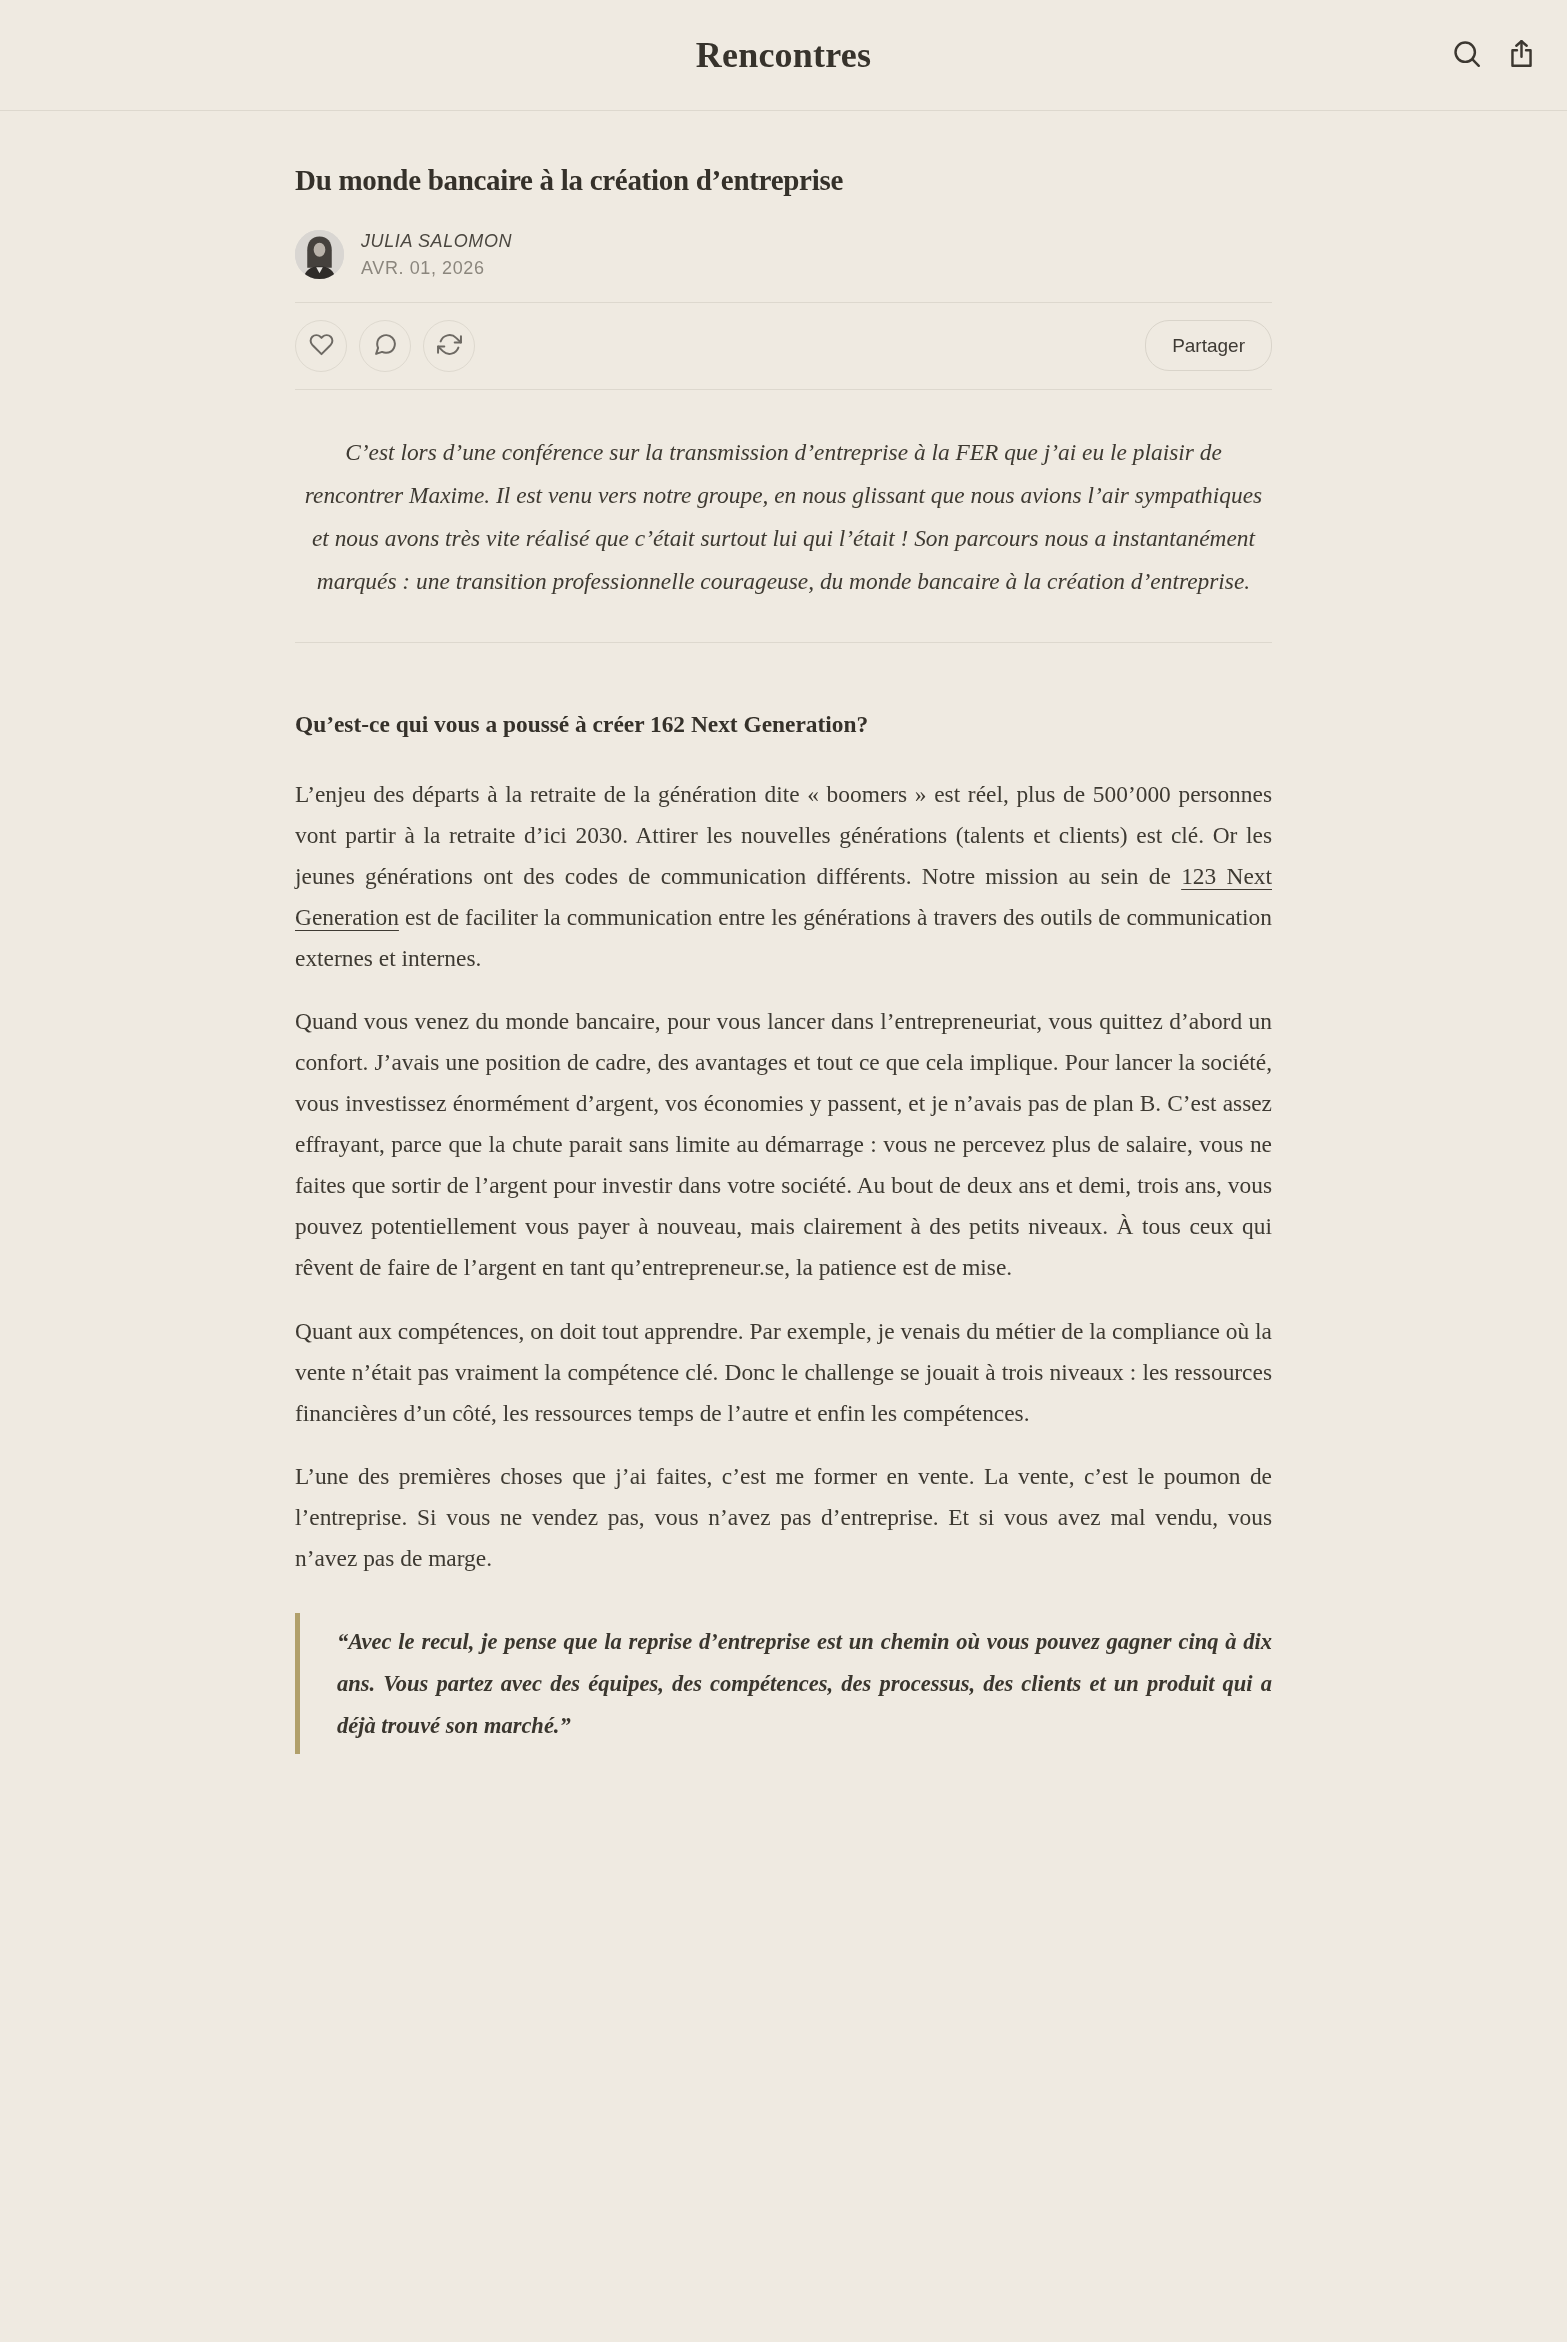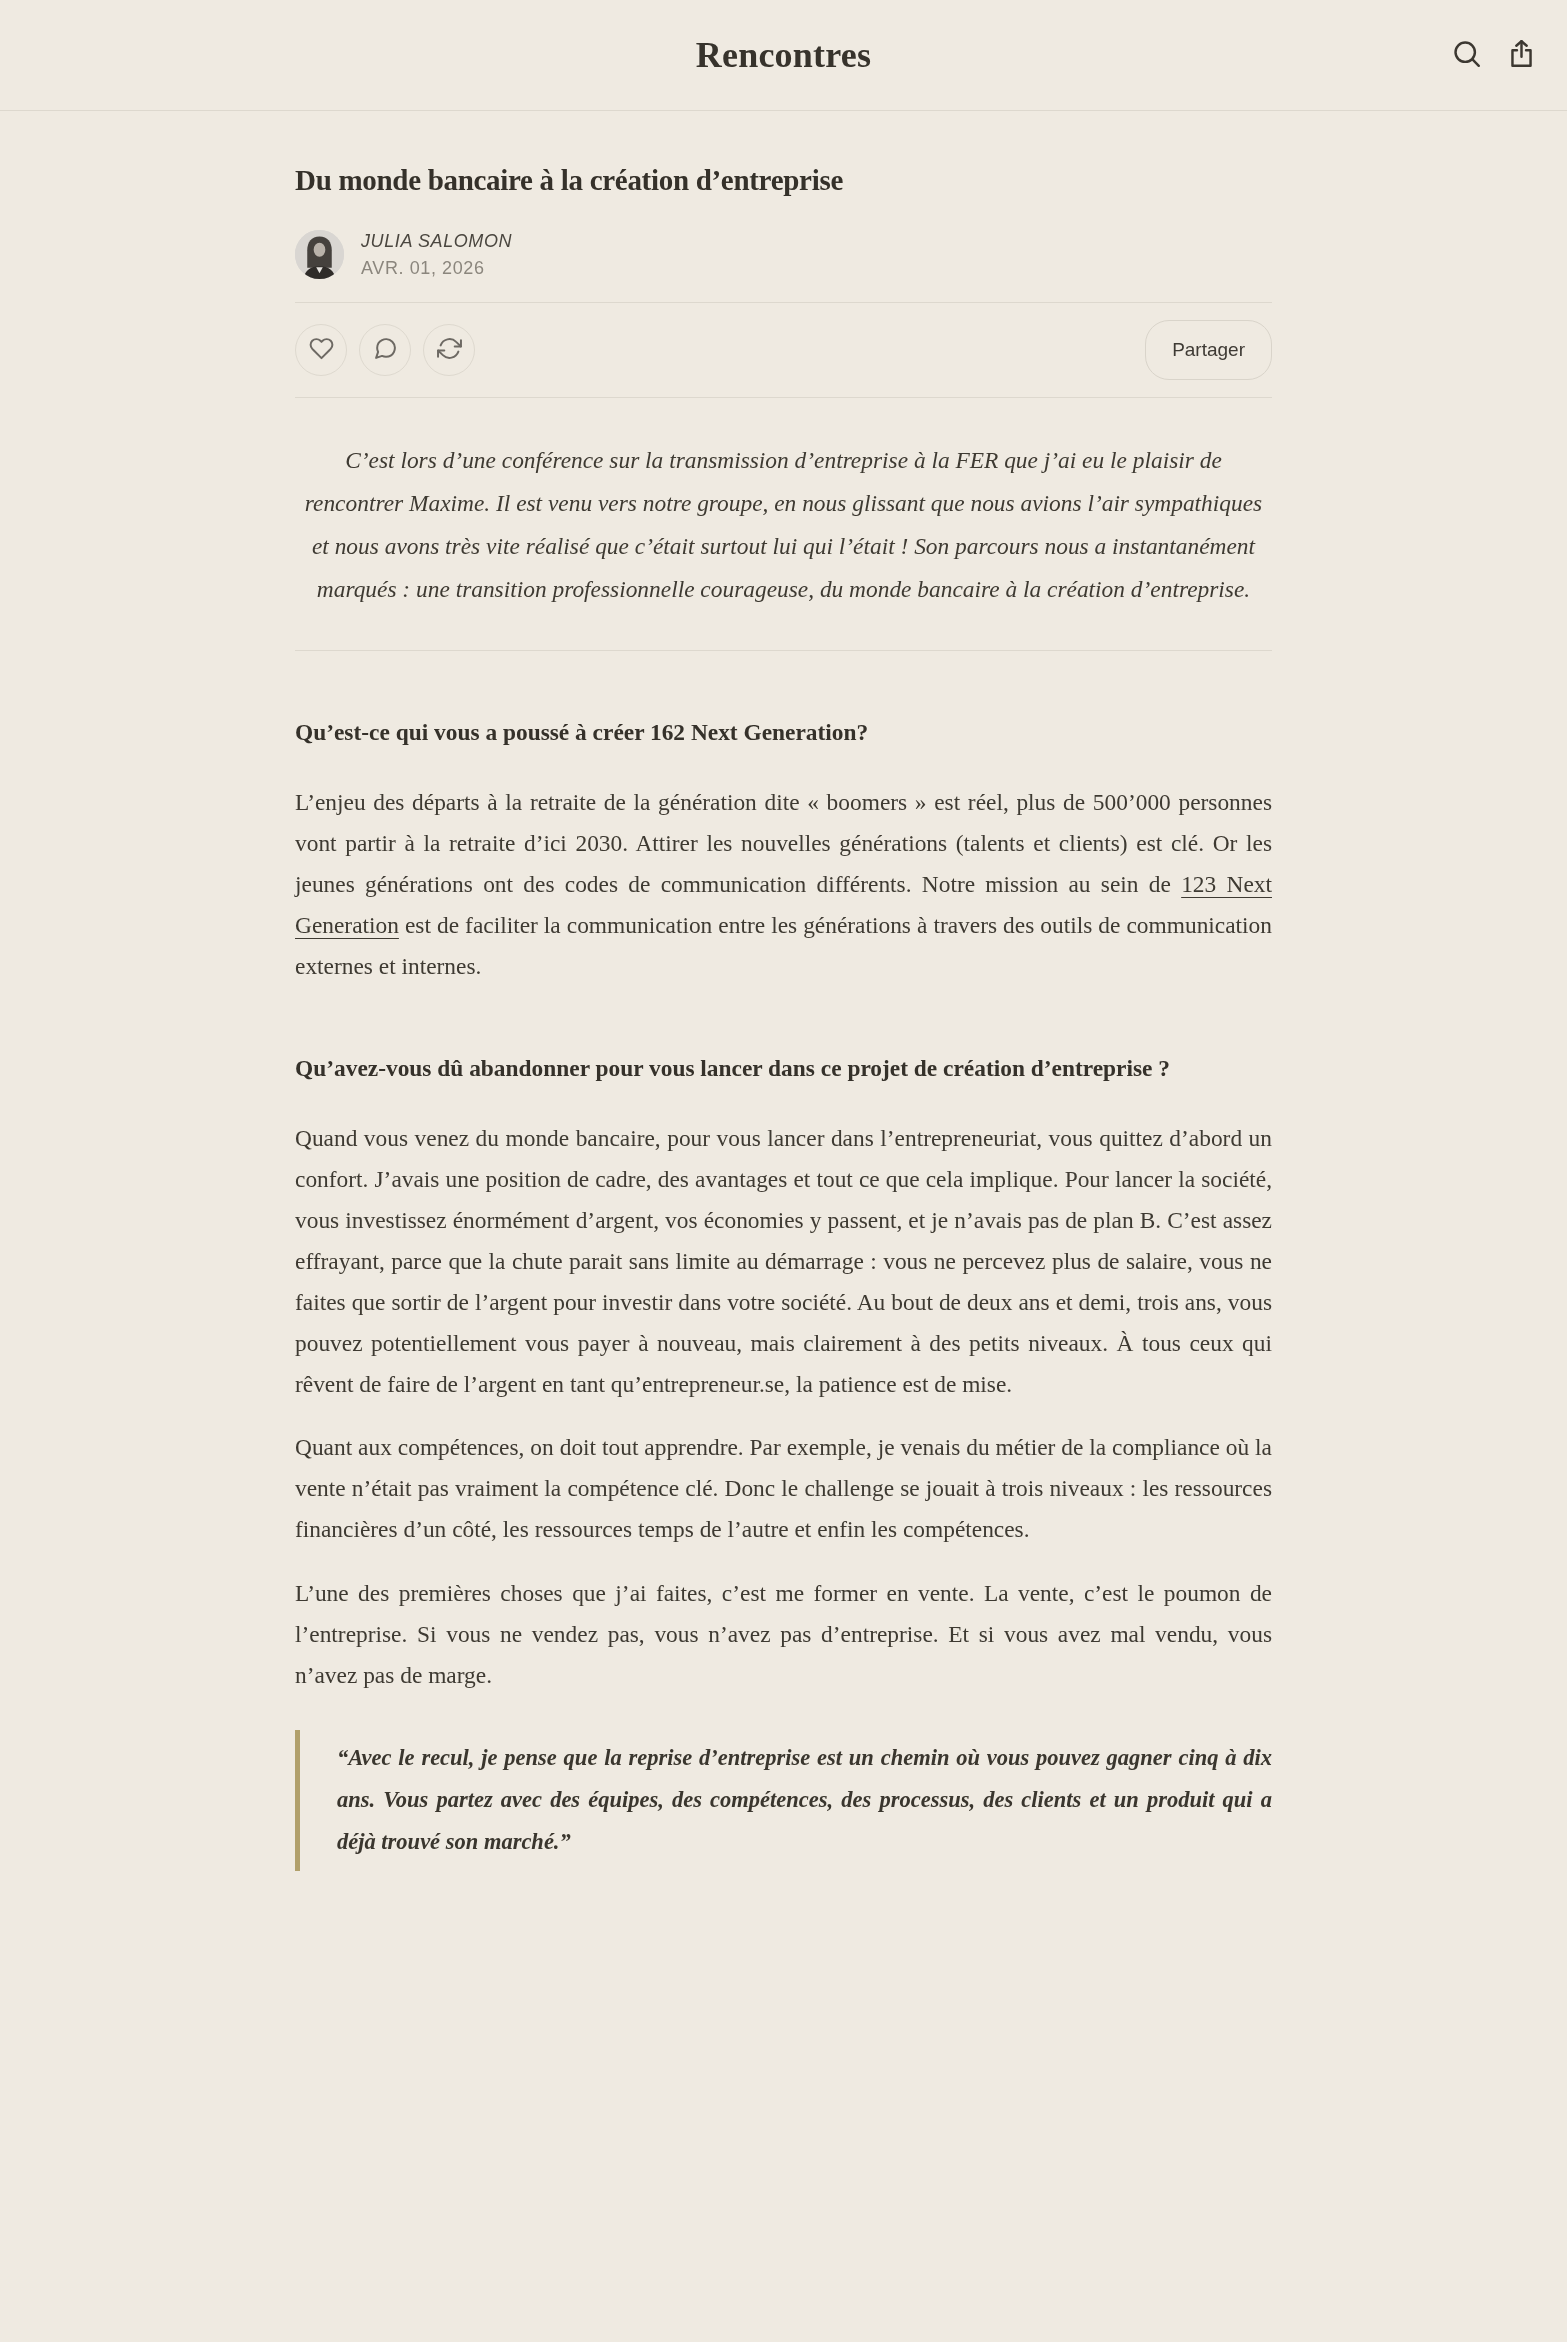--- a/index.html
+++ b/index.html
@@ -53,21 +53,21 @@
   
   .action-row { display:flex; align-items:center; gap:12px; padding:17px 0; }
   .round-btn {
     width:52px; height:52px; border-radius:50%; border:0.9px solid #ded9cf;
     background:transparent; color:#6d6963; cursor:pointer;
     display:flex; align-items:center; justify-content:center;
   }
   .round-btn svg { width:25px; height:25px; stroke:currentColor; fill:none;
     stroke-width:1.9; stroke-linecap:round; stroke-linejoin:round; }
   .share-pill {
-    margin-left:auto; height:60px; padding:0 26px; border-radius:24px;
+    margin-left:auto; height:51px; padding:0 26px; border-radius:24px;
     border:0.9px solid #d9d4ca; background:transparent; cursor:pointer;
     font-family:"Liberation Sans",sans-serif; font-size:19px; color:#3e3a34;
     display:flex; align-items:center;
   }
   
   .intro {
     padding:41px 0 39px; text-align:center;
     font-style:italic; font-size:23.4px; line-height:43px; color:#3e3a32;
   }
   
@@ -172,21 +172,20 @@
   <hr class="rule">
 
   <div class="intro">C’est lors d’une conférence sur la transmission d’entreprise à la FER que j’ai eu le plaisir de rencontrer Maxime. Il est venu vers notre groupe, en nous glissant que nous avions l’air sympathiques et nous avons très vite réalisé que c’était surtout lui qui l’était ! Son parcours nous a instantanément marqués : une transition professionnelle courageuse, du monde bancaire à la création d’entreprise.</div>
 
   <hr class="rule">
 
   <h3 class="qa-heading first">Qu’est-ce qui vous a poussé à créer 162 Next Generation?</h3>
 
   <p class="body-p"><span>L’enjeu des départs à la retraite de la génération dite « boomers » est réel, plus de 500’000 personnes vont partir à la retraite d’ici 2030. Attirer les nouvelles générations (talents et clients) est clé. Or les jeunes générations ont des codes de communication différents. Notre mission au sein de </span><span class="inline-link">123 Next Generation</span><span> est de faciliter la communication entre les générations à travers des outils de communication externes et internes.</span></p>
 
-  <h3 class="qa-heading">Qu’avez-vous dû abandonner pour vous lancer dans ce projet de création d’entreprise ?</h3>
 
   <p class="body-p">Quand vous venez du monde bancaire, pour vous lancer dans l’entrepreneuriat, vous quittez d’abord un confort. J’avais une position de cadre, des avantages et tout ce que cela implique. Pour lancer la société, vous investissez énormément d’argent, vos économies y passent, et je n’avais pas de plan B. C’est assez effrayant, parce que la chute parait sans limite au démarrage : vous ne percevez plus de salaire, vous ne faites que sortir de l’argent pour investir dans votre société. Au bout de deux ans et demi, trois ans, vous pouvez potentiellement vous payer à nouveau, mais clairement à des petits niveaux. À tous ceux qui rêvent de faire de l’argent en tant qu’entrepreneur.se, la patience est de mise.</p>
   <p class="body-p">Quant aux compétences, on doit tout apprendre. Par exemple, je venais du métier de la compliance où la vente n’était pas vraiment la compétence clé. Donc le challenge se jouait à trois niveaux : les ressources financières d’un côté, les ressources temps de l’autre et enfin les compétences.</p>
   <p class="body-p">L’une des premières choses que j’ai faites, c’est me former en vente. La vente, c’est le poumon de l’entreprise. Si vous ne vendez pas, vous n’avez pas d’entreprise. Et si vous avez mal vendu, vous n’avez pas de marge.</p>
 
   <blockquote class="pull-quote">“Avec le recul, je pense que la reprise d’entreprise est un chemin où vous pouvez gagner cinq à dix ans. Vous partez avec des équipes, des compétences, des processus, des clients et un produit qui a déjà trouvé son marché.”</blockquote>
 
   <div class="bottom-space"></div>
 </main>
 

